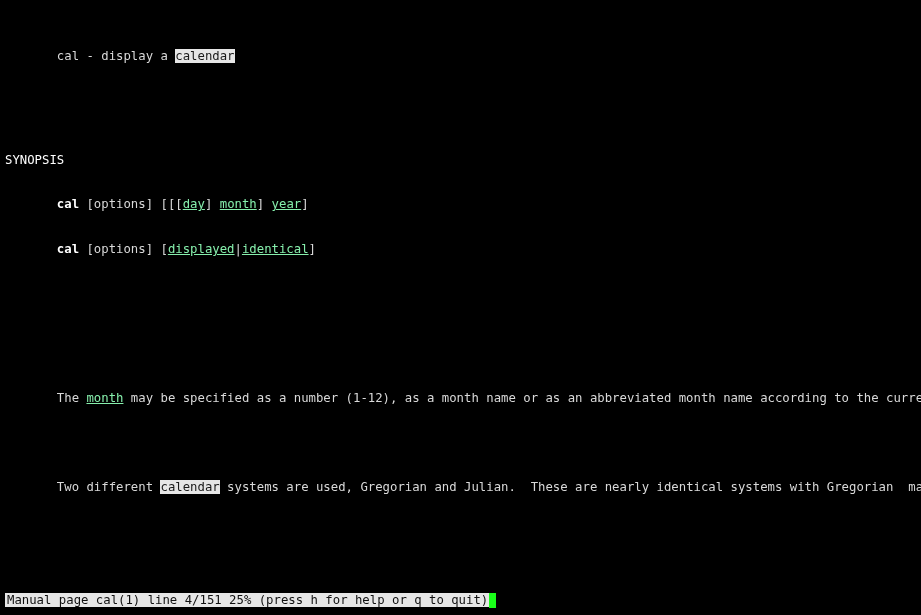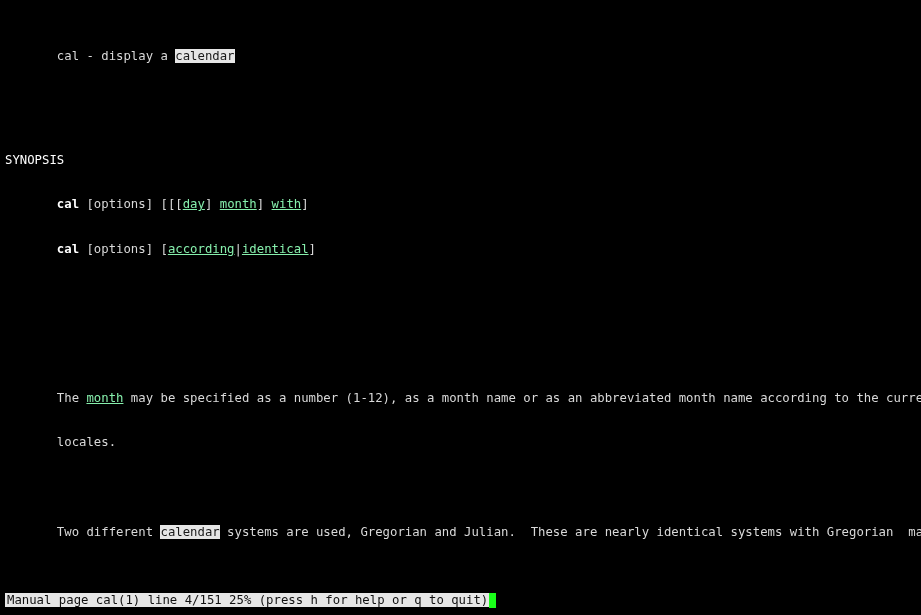--- a/index.html
+++ b/index.html
@@ -77,27 +77,26 @@
 <body>
 
 <div id="terminal">
 
   <div id="pager-content">
 
     <div class="line">       <span>cal</span> - display a <span class="hl">calendar</span></div>
     <div class="line"> </div>
 
     <div class="line"><span class="hdr">SYNOPSIS</span></div>
-    <div class="line">       <span class="b">cal</span> [options] [[[<span class="u">day</span>] <span class="u">month</span>] <span class="u">with</span>]</div>
-    <div class="line">       <span class="b">cal</span> [options] [<span class="u">according</span>|<span class="u">identical</span>]</div>
+    <div class="line">       <span class="b">cal</span> [options] [[[<span class="u">day</span>] <span class="u">month</span>] <span class="u">year</span>]</div>
+    <div class="line">       <span class="b">cal</span> [options] [<span class="u">displayed</span>|<span class="u">identical</span>]</div>
     <div class="line"> </div>
 
     <div class="line"> </div>
     <div class="line">       The <span class="u">month</span> may be specified as a number (1-12), as a month name or as an abbreviated month name according to the current</div>
-    <div class="line">       locales.</div>
     <div class="line"> </div>
     <div class="line">       Two different <span class="hl">calendar</span> systems are used, Gregorian and Julian.  These are nearly identical systems with Gregorian  mak-</div>
     
     
     
     
     
     
     
     

